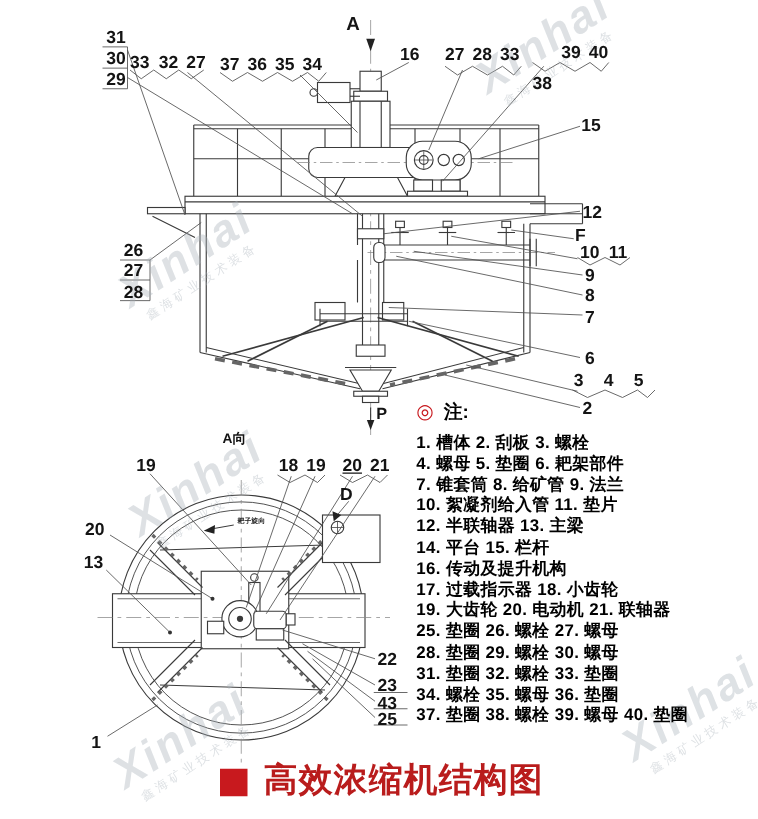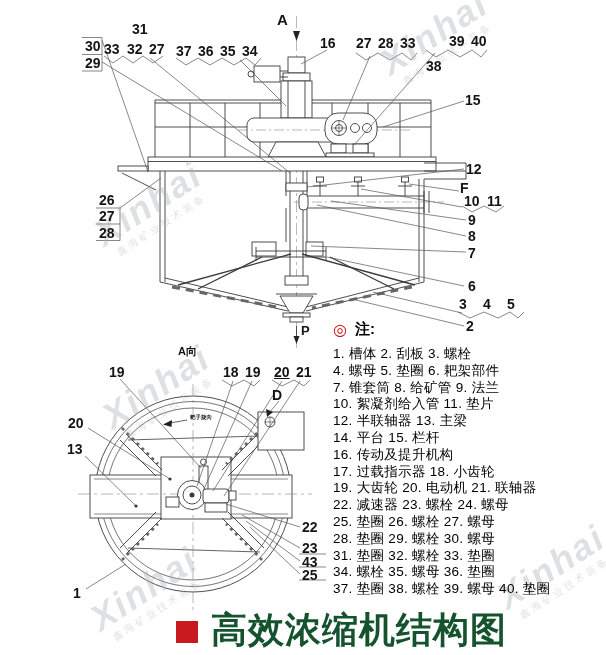--- a/index.html
+++ b/index.html
@@ -6,25 +6,25 @@
   .stage{position:relative;width:606px;height:655px;background:#fff;overflow:hidden;
          font-family:"Liberation Sans","DejaVu Sans",sans-serif;}
   svg{position:absolute;left:0;top:0;}
   .callout{position:absolute;font-weight:bold;font-size:14px;line-height:1;color:#141414;
            white-space:nowrap;z-index:5;}
   .legend{position:absolute;left:333px;top:320px;width:273px;z-index:6;color:#000;}
   .legend-note{display:flex;align-items:center;gap:8px;font-size:15px;font-weight:bold;
                margin-bottom:7px;}
   .note-symbol{color:#c8191e;font-size:16px;line-height:1;}
   .note-label{color:#000;}
-  .legend-line{font-size:13.5px;font-weight:normal;line-height:16.8px;white-space:nowrap;
+  .legend-line{font-size:13.5px;font-weight:bold;line-height:16.8px;white-space:nowrap;
                letter-spacing:.3px;}
   .title-bar{position:absolute;left:176px;top:606px;display:flex;align-items:center;gap:13px;z-index:6;}
   .title-square{width:22px;height:22px;background:#c8191e;margin-top:3px;}
-  .title-text{font-size:36px;font-weight:bold;color:#14532d;letter-spacing:1px;}
+  .title-text{font-size:27px;font-weight:bold;color:#b91c1c;letter-spacing:1px;}
   .wm{position:absolute;transform:rotate(-33deg);color:#a9b2ba;opacity:.38;text-align:center;
       z-index:1;pointer-events:none;white-space:nowrap;}
   .wm-brand{font-size:36px;font-weight:bold;font-style:italic;letter-spacing:2px;line-height:1;}
   .wm-sub{font-size:10px;letter-spacing:3px;}
 </style>
 </head>
 <body>
 
 <div class="stage">
 
@@ -294,21 +294,21 @@
           <line x1="299" y1="554" x2="326" y2="554"></line>
           <line x1="299" y1="567" x2="326" y2="567"></line>
           <line x1="299" y1="580" x2="326" y2="580"></line>
           <line x1="86" y1="589" x2="126" y2="564"></line>
         </g>
       </g>
     </g>
   </svg>
 
   <div id="callouts">
-      <div class="callout" style="left: 85px; top: 22px; margin-left: 47px;">31</div>
+      <div class="callout" style="left: 85px; top: 22px;">31</div>
       <div class="callout" style="left: 85px; top: 39px;">30</div>
       <div class="callout" style="left: 85px; top: 56px;">29</div>
       <div class="callout" style="left: 104px; top: 42px;">33</div>
       <div class="callout" style="left: 127px; top: 42px;">32</div>
       <div class="callout" style="left: 149px; top: 42px;">27</div>
       <div class="callout" style="left: 176px; top: 44px;">37</div>
       <div class="callout" style="left: 198px; top: 44px;">36</div>
       <div class="callout" style="left: 220px; top: 44px;">35</div>
       <div class="callout" style="left: 242px; top: 44px;">34</div>
       <div class="callout" style="left: 277px; top: 12px; font-size: 15px;">A</div>
@@ -361,21 +361,20 @@
     <div id="legend-lines">
         <div class="legend-line">1. 槽体 2. 刮板 3. 螺栓</div>
         <div class="legend-line">4. 螺母 5. 垫圈 6. 耙架部件</div>
         <div class="legend-line">7. 锥套筒 8. 给矿管 9. 法兰</div>
         <div class="legend-line">10. 絮凝剂给入管 11. 垫片</div>
         <div class="legend-line">12. 半联轴器 13. 主梁</div>
         <div class="legend-line">14. 平台 15. 栏杆</div>
         <div class="legend-line">16. 传动及提升机构</div>
         <div class="legend-line">17. 过载指示器  18. 小齿轮</div>
         <div class="legend-line">19. 大齿轮 20. 电动机 21. 联轴器</div>
-        <div class="legend-line">22. 减速器 23. 螺栓 24. 螺母</div>
         <div class="legend-line">25. 垫圈 26. 螺栓 27. 螺母</div>
         <div class="legend-line">28. 垫圈 29. 螺栓 30. 螺母</div>
         <div class="legend-line">31. 垫圈 32. 螺栓 33. 垫圈</div>
         <div class="legend-line">34. 螺栓 35. 螺母 36. 垫圈</div>
         <div class="legend-line">37. 垫圈 38. 螺栓 39. 螺母 40. 垫圈</div>
       </div>
   </div>
 
   <div class="title-bar">
     <div class="title-square"></div>

